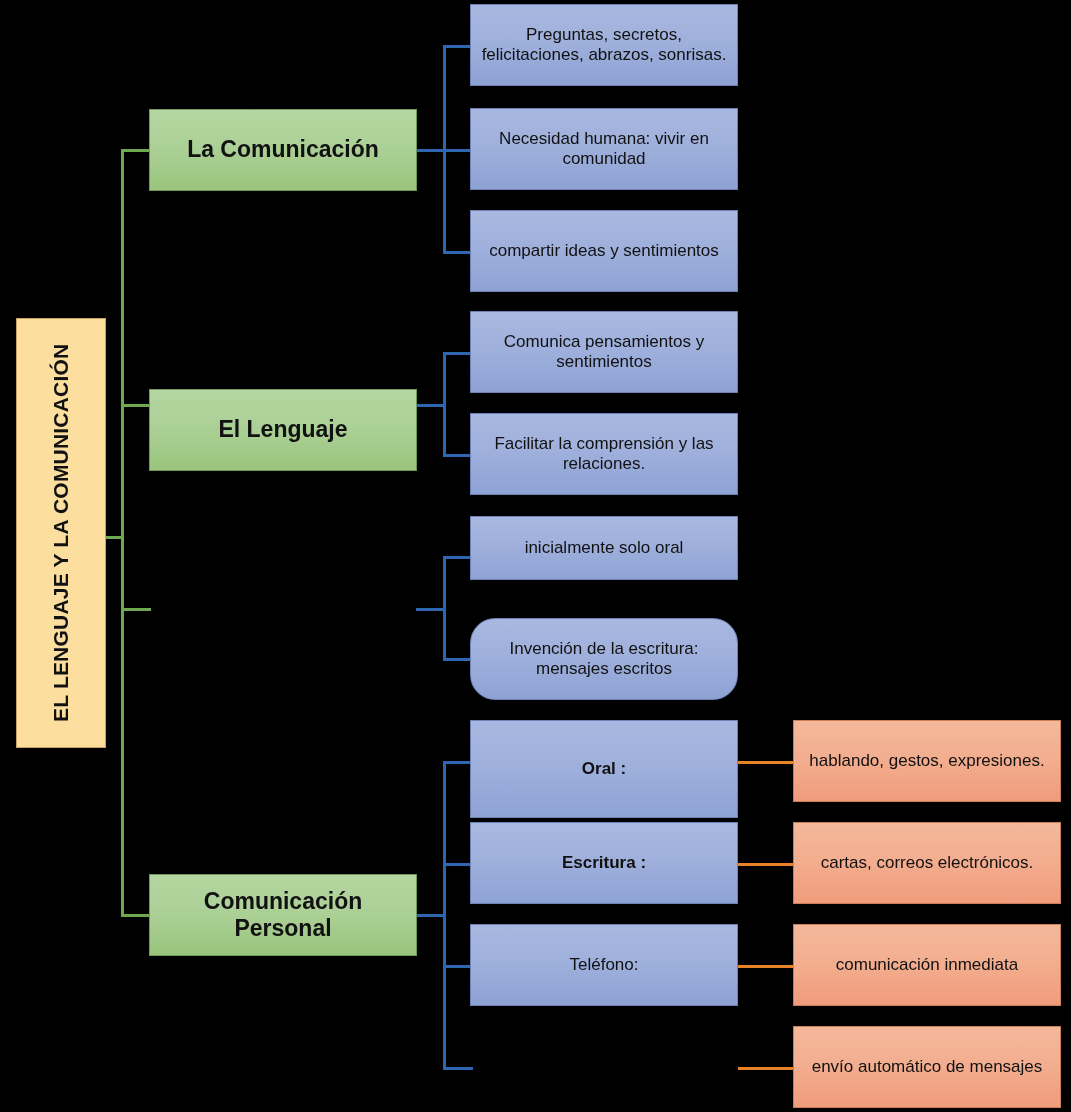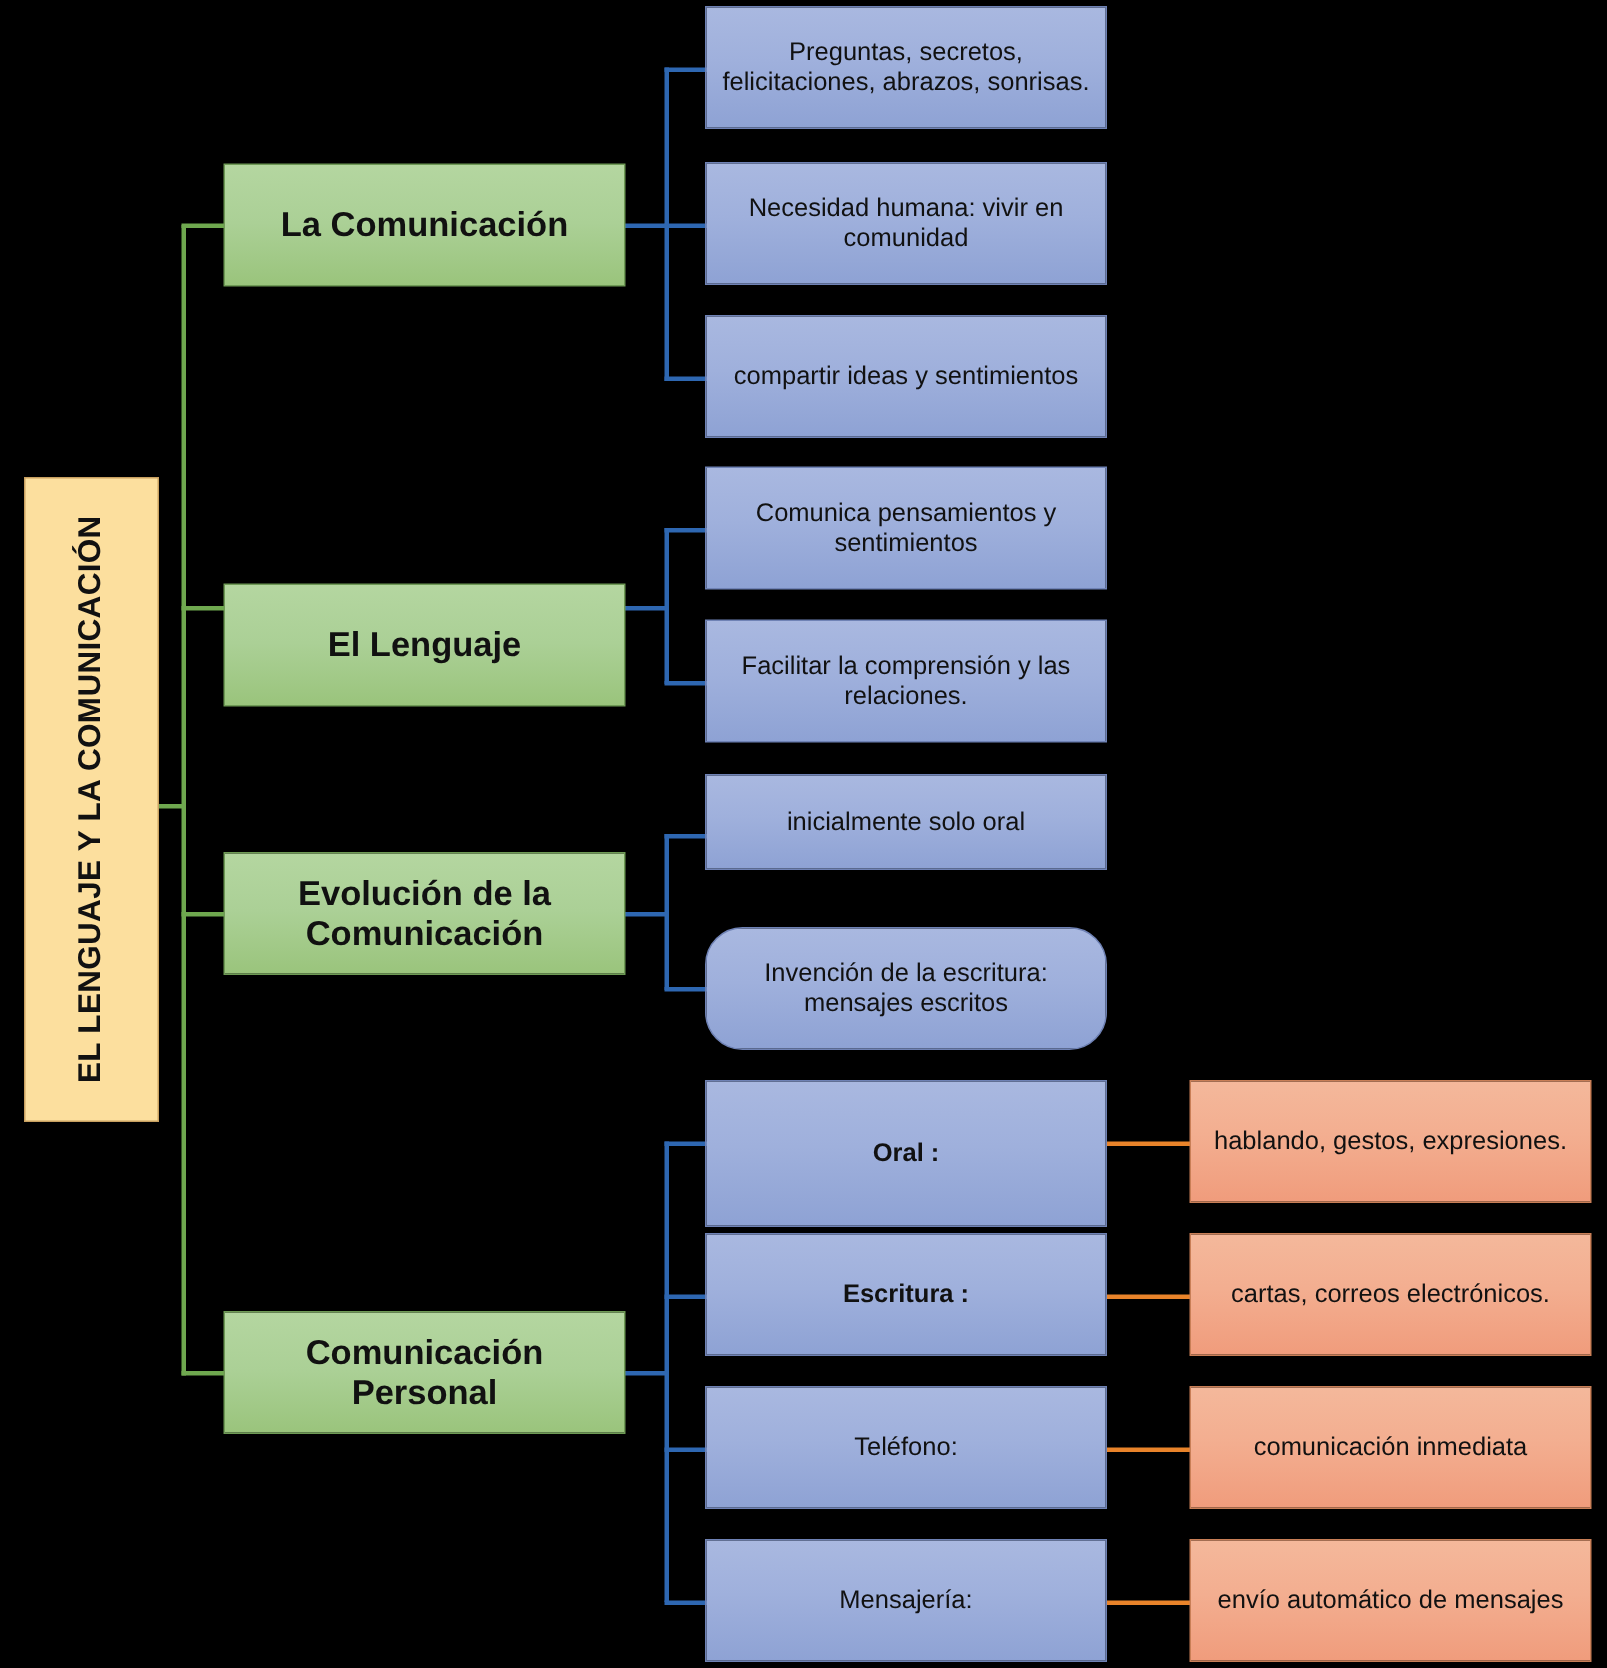--- a/index.html
+++ b/index.html
@@ -118,21 +118,20 @@
   <div class="conn h orange" style="left:738px; top:863px; width:56px;"></div>
   <div class="conn h orange" style="left:738px; top:965px; width:56px;"></div>
   <div class="conn h orange" style="left:738px; top:1067px; width:56px;"></div>
 
   <div class="node root" style="left:16px; top:318px; width:90px; height:430px;">EL LENGUAJE Y LA COMUNICACIÓN</div>
 
   <div class="node lvl1" style="left:149px; top:109px; width:268px; height:82px;">La Comunicación</div>
 
   <div class="node lvl1" style="left:149px; top:365px; width:268px; height:82px;margin-top:24px;">El Lenguaje</div>
 
-  <div class="node lvl1" style="left:149px; top:568px; width:268px; height:82px;">Evolución de la Comunicación</div>
 
   <div class="node lvl1" style="left:149px; top:874px; width:268px; height:82px;">Comunicación Personal</div>
 
   <div class="node lvl2" style="left:470px; top:4px; width:268px; height:82px;">Preguntas, secretos, felicitaciones, abrazos, sonrisas.</div>
 
   <div class="node lvl2" style="left:470px; top:108px; width:268px; height:82px;">Necesidad humana: vivir en comunidad</div>
 
   <div class="node lvl2" style="left:470px; top:210px; width:268px; height:82px;">compartir ideas y sentimientos</div>
 
   <div class="node lvl2" style="left:470px; top:311px; width:268px; height:82px;">Comunica pensamientos y sentimientos</div>
@@ -142,21 +141,20 @@
   <div class="node lvl2" style="left:470px; top:516px; width:268px; height:64px;">inicialmente solo oral</div>
 
   <div class="node lvl2" style="left:470px; top:618px; width:268px; height:82px;border-radius:25px;">Invención de la escritura: mensajes escritos</div>
 
   <div class="node lvl2 bold" style="left:470px; top:720px; width:268px; height:98px;">Oral :</div>
 
   <div class="node lvl2 bold" style="left:470px; top:822px; width:268px; height:82px;">Escritura :</div>
 
   <div class="node lvl2" style="left:470px; top:924px; width:268px; height:82px;">Teléfono:</div>
 
-  <div class="node lvl2" style="left:470px; top:1026px; width:268px; height:82px;">Mensajería:</div>
 
   <div class="node lvl3" style="left:793px; top:720px; width:268px; height:82px;">hablando, gestos, expresiones.</div>
 
   <div class="node lvl3" style="left:793px; top:822px; width:268px; height:82px;">cartas, correos electrónicos.</div>
 
   <div class="node lvl3" style="left:793px; top:924px; width:268px; height:82px;">comunicación inmediata</div>
 
   <div class="node lvl3" style="left:793px; top:1026px; width:268px; height:82px;">envío automático de mensajes</div>
 
 </div>

